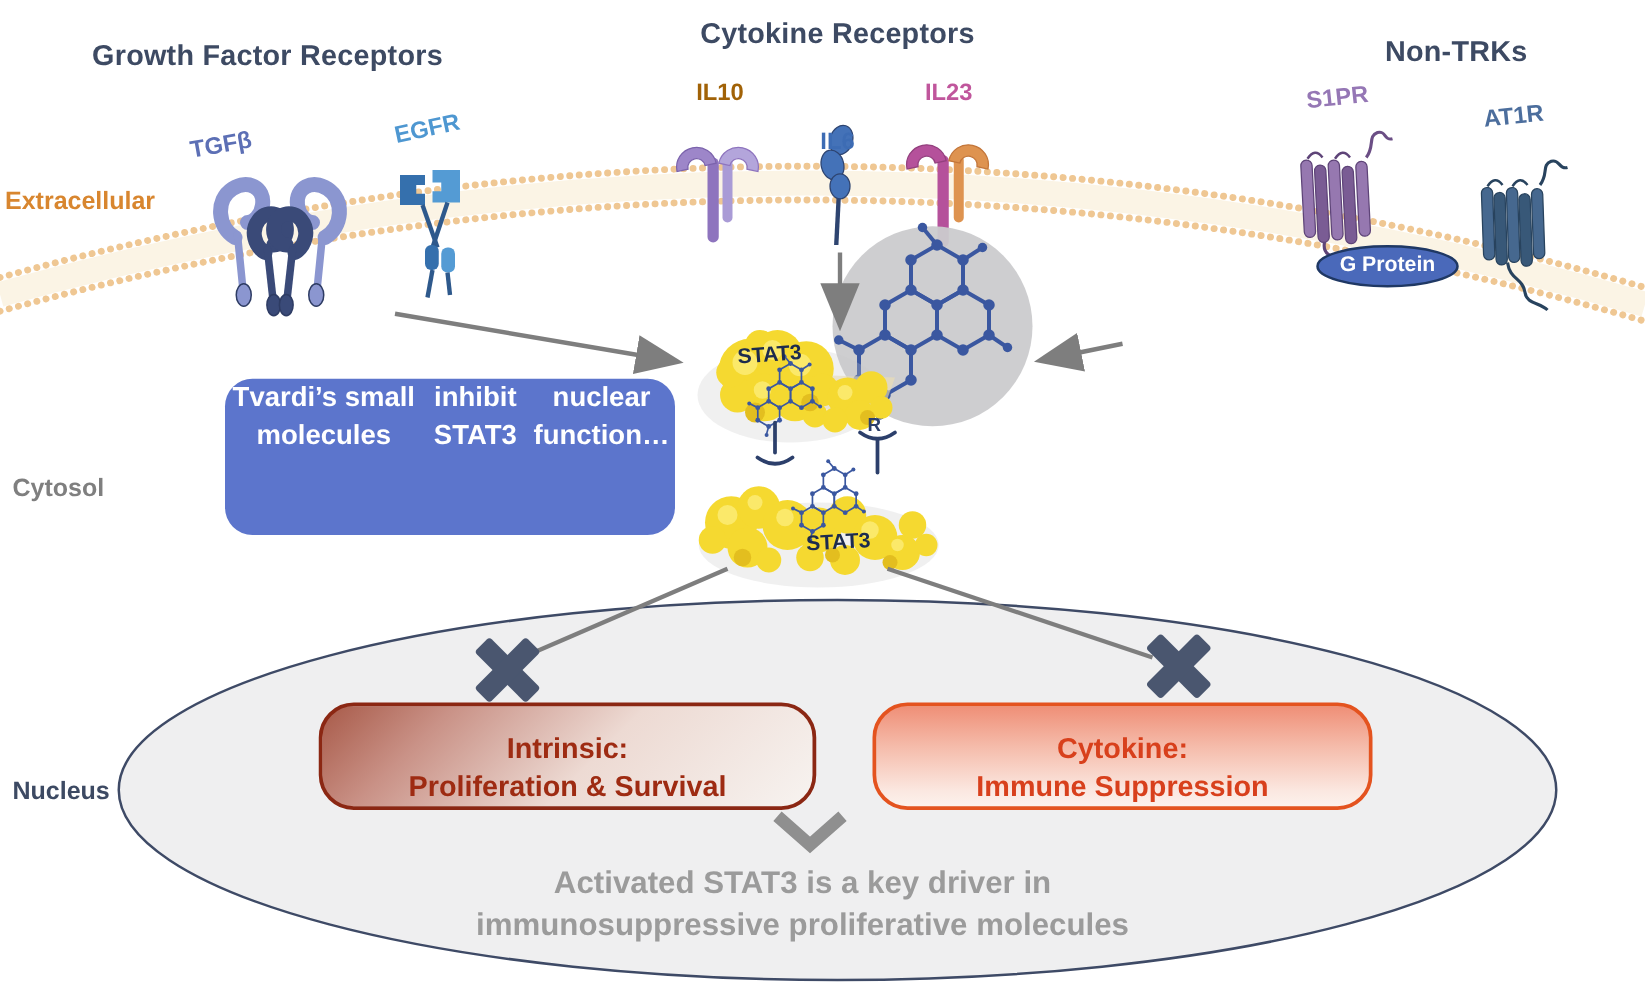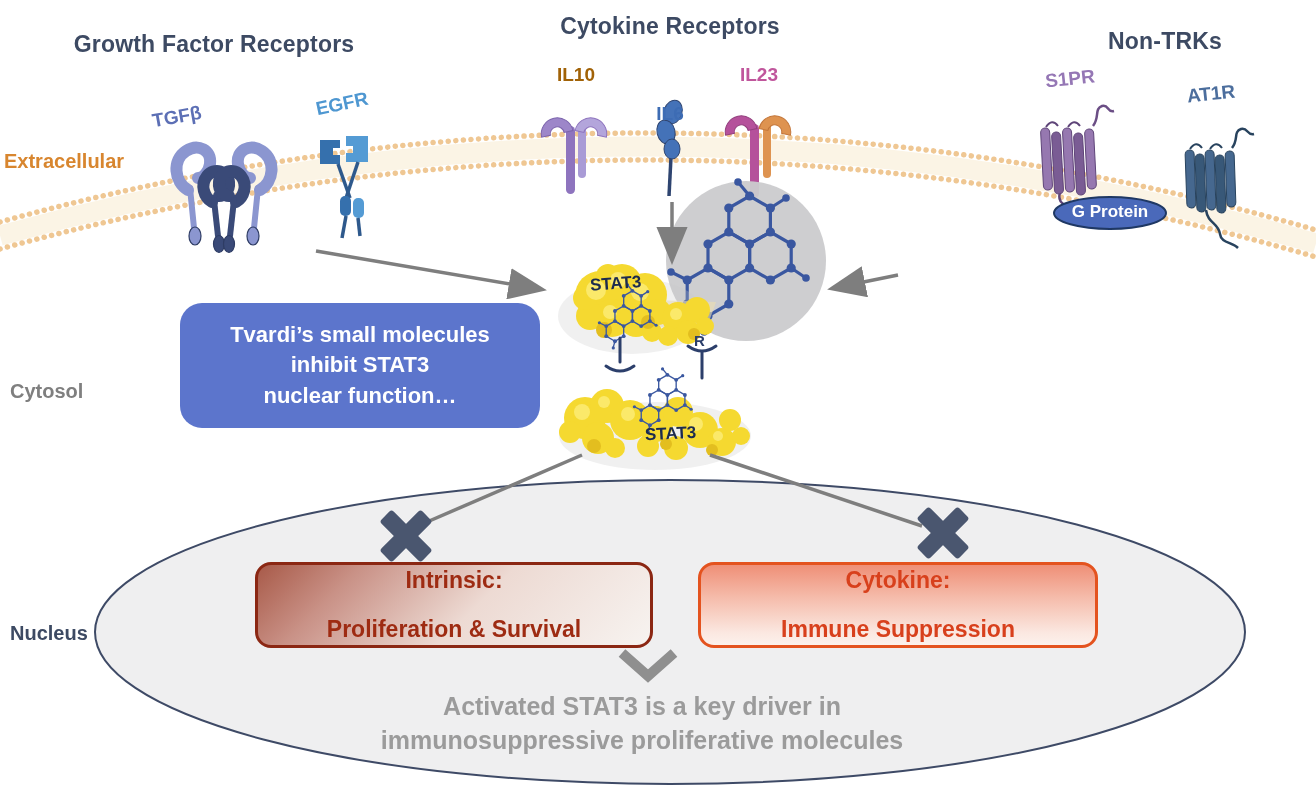--- a/index.html
+++ b/index.html
@@ -4,23 +4,23 @@
 <style>
   html,body{margin:0;padding:0;background:#fff;}
   #canvas{position:relative;width:1316px;height:789px;overflow:hidden;
           font-family:"Liberation Sans","DejaVu Sans",sans-serif;background:#fff;}
   #bg{position:absolute;left:0;top:0;width:1316px;height:789px;}
   .abs{position:absolute;}
   .hdr{font-weight:bold;font-size:23px;color:#3D4A63;text-align:center;letter-spacing:.2px;}
   .region{font-weight:bold;font-size:20px;}
   .rlabel{font-weight:bold;font-size:19px;text-align:center;}
   .callout{background:#5C75CC;border-radius:22px;color:#fff;font-weight:bold;font-size:22px;
-           text-align:center;display:flex;flex-direction:column;justify-content:center;line-height:1.38;}
-  .outcome{border-radius:16px;font-weight:bold;font-size:23px;text-align:center;
-           display:flex;flex-direction:column;justify-content:space-between;line-height:1.35;}
+           text-align:center;display:flex;justify-content:center;line-height:1.38;}
+  .outcome{border-radius:28px;font-weight:bold;font-size:23px;text-align:center;
+           display:flex;flex-direction:column;justify-content:flex-end;line-height:1.35;}
   .outcome.intrinsic{border:3px solid #8B2713;color:#9E2B12;
      background:linear-gradient(135deg,#A85A49 0%,#C99186 22%,#EDDAD3 55%,#F7F3F0 100%);}
   .outcome.extrinsic{border:3px solid #E4531F;color:#D8401C;
      background:linear-gradient(180deg,#EF8F77 0%,#F5BBAA 40%,#FBE8E1 85%,#FCF1EC 100%);}
   .conclusion{color:#9B9B9B;font-weight:bold;font-size:25px;text-align:center;line-height:1.35;}
   .stat3lab{font-weight:bold;font-size:17px;color:#1C2B4E;}
   .gplab{color:#fff;font-weight:bold;font-size:17px;text-align:center;}
   .rlab-mol{font-weight:bold;font-size:15px;color:#2C3F6B;}
 </style>
 </head>

